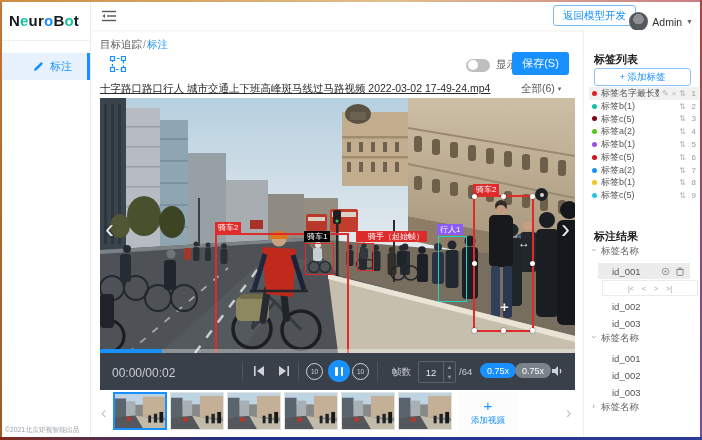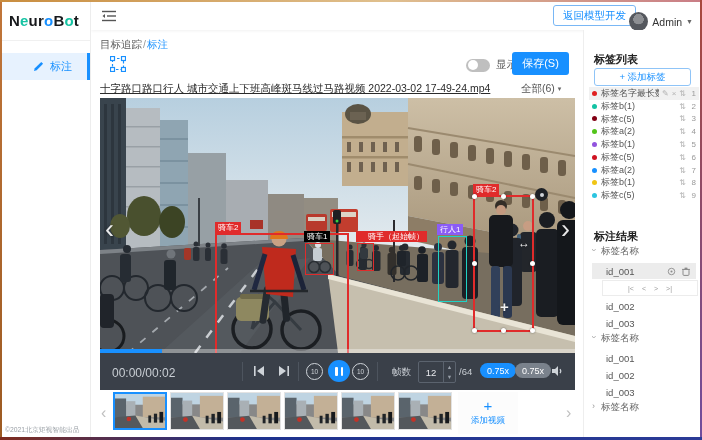--- a/index.html
+++ b/index.html
@@ -107,21 +107,21 @@
   .tag-row{height:12.8px;display:flex;align-items:center;font-size:9px;padding:0 3px;cursor:pointer;}
   .tag-row.sel{background:#f1f1f1;}
   .dot{width:5px;height:5px;border-radius:50%;margin-right:4px;flex:none;}
   .tlabel{flex:1;color:#555;white-space:nowrap;overflow:hidden;}
   .ticn{color:#b3b3b3;font-size:8px;margin-left:3px;}
   .tidx{color:#999;font-size:8px;margin-left:3px;width:7px;text-align:right;}
   .res-list{position:absolute;left:6px;top:215px;width:108px;font-size:9.5px;color:#555;}
   .res-group{height:17px;display:flex;align-items:flex-start;gap:4px;cursor:pointer;color:#666;}
   .res-caret{font-size:9px;color:#999;display:inline-block;transform:rotate(90deg);width:7px;text-align:center;}
   .res-caret.closed{transform:none;}
-  .res-item{height:16px;display:flex;align-items:center;padding-left:14px;cursor:pointer;margin:1px 2px;}
+  .res-item{height:16px;display:flex;align-items:center;padding-left:14px;cursor:pointer;margin:1px 8px;}
   .res-item.sel{background:#ececec;}
   .res-item .rid{flex:1;}
   .ricon{margin-right:6px;line-height:0;cursor:pointer;}
   .res-pag{height:14px;margin:1px 0 2px 12px;border:1px solid #ececec;background:#fff;display:flex;align-items:center;
            justify-content:center;gap:8px;font-size:7px;color:#9a9a9a;}
   .res-pag span{cursor:pointer;}
 </style>
 </head>
 <body>
 

